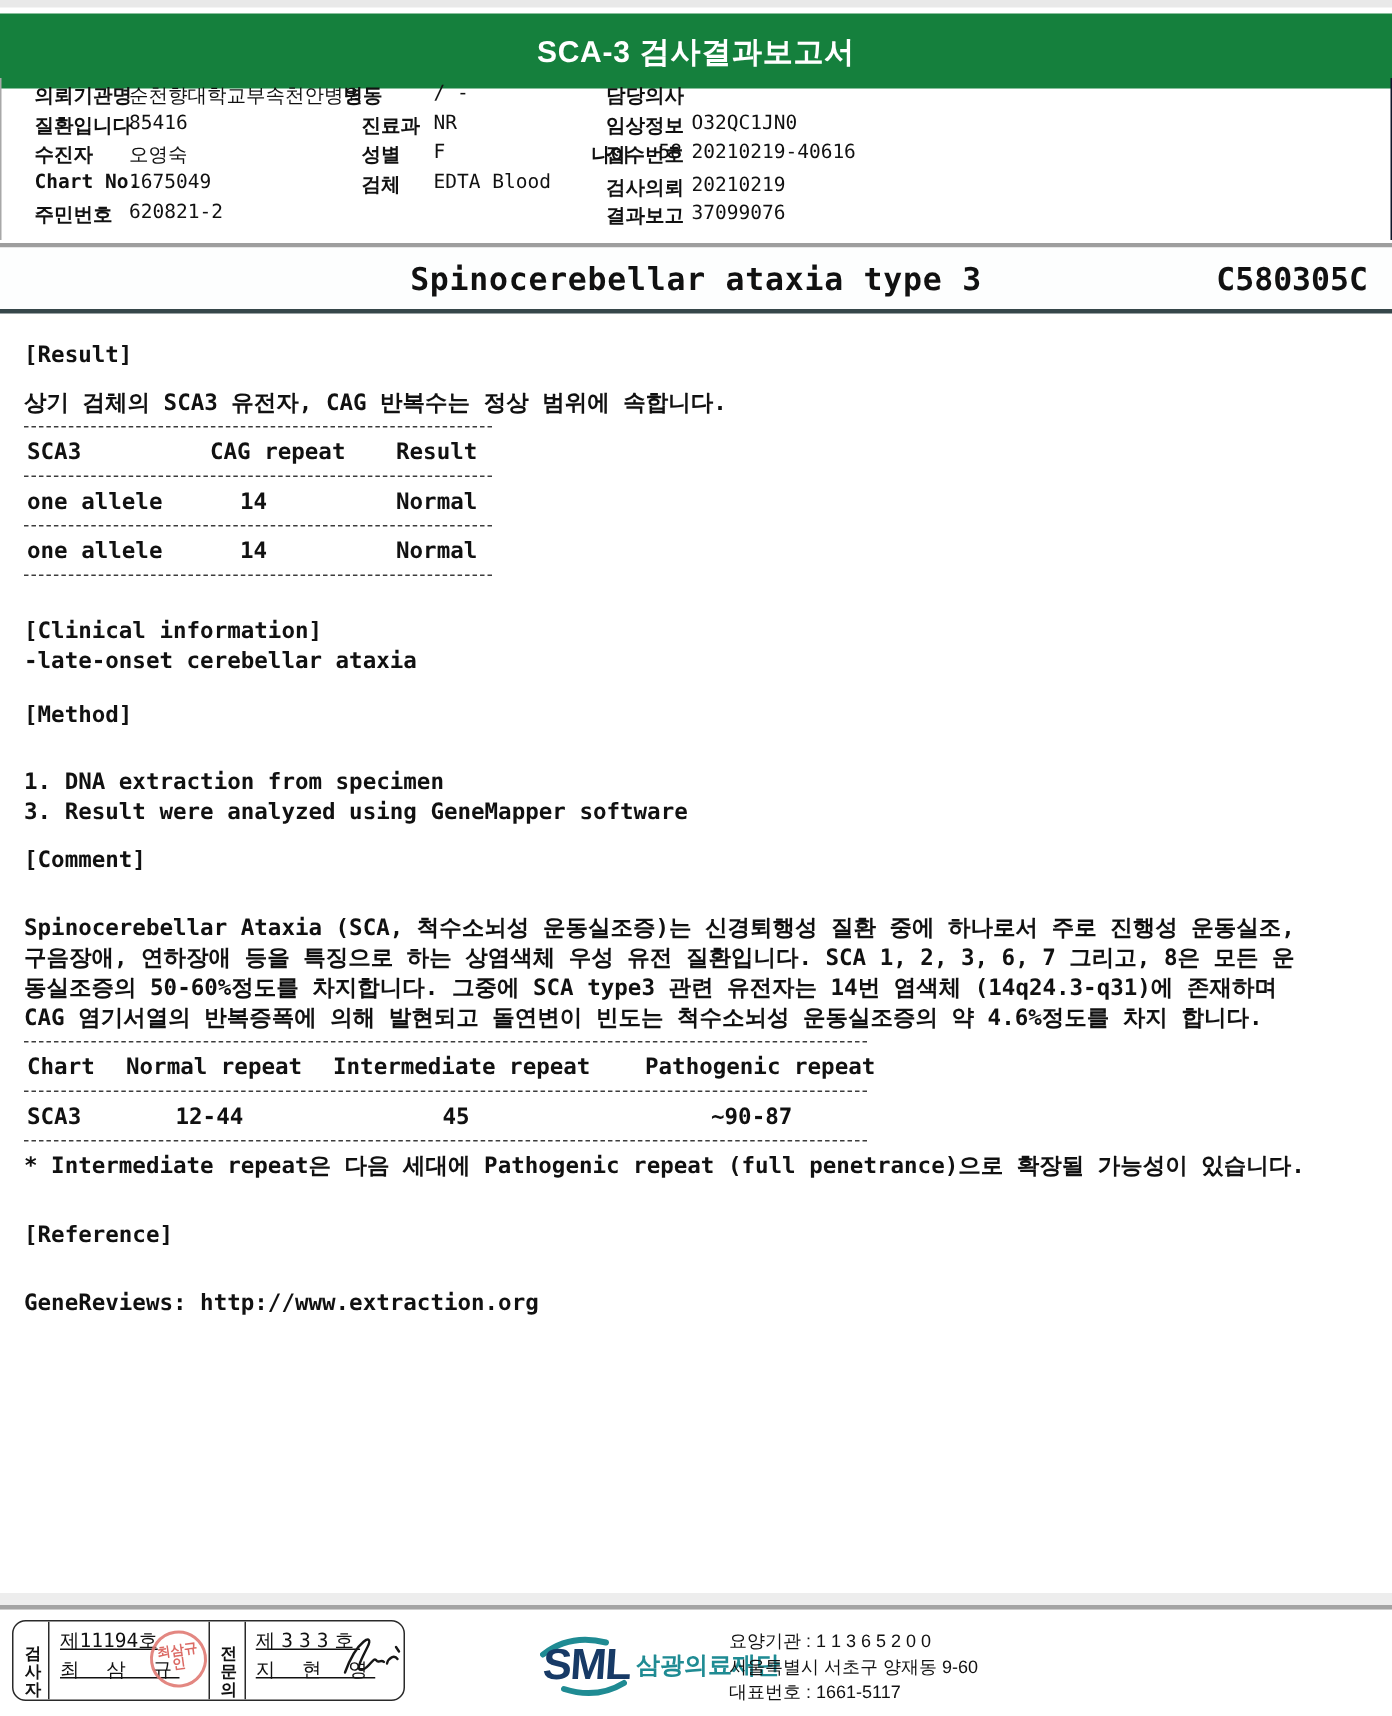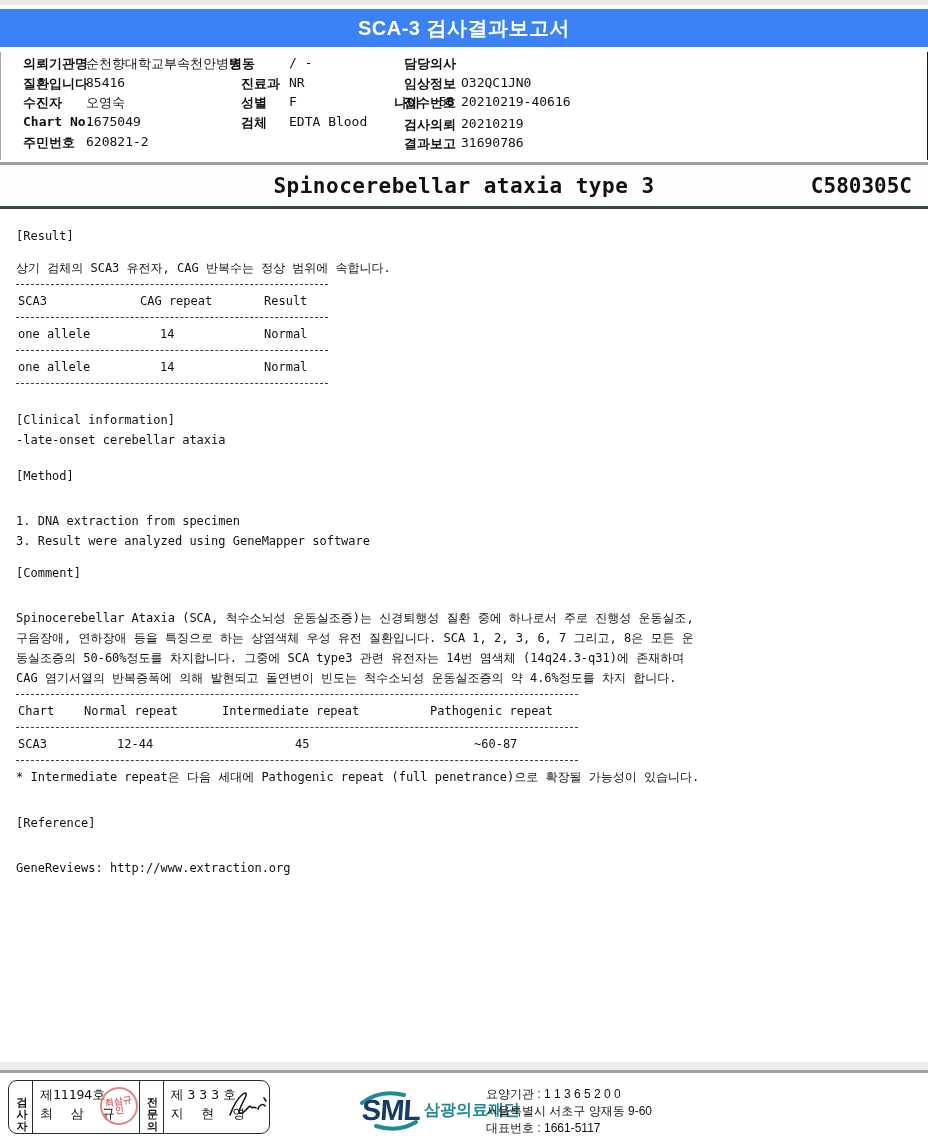--- a/index.html
+++ b/index.html
@@ -4,58 +4,58 @@
 <style>
   html,body{margin:0;padding:0;}
   body{
     width:928px;height:1144px;position:relative;background:#ffffff;
     font-family:"DejaVu Sans Mono","Liberation Mono",monospace;
     color:#111;overflow:hidden;
   }
   
   .top-strip{position:absolute;top:0;left:0;right:0;height:5px;background:#e9e9e9;}
   .header-bar{
-    position:absolute;top:9px;left:0;right:0;height:38px;background:#3b82f6;
+    position:absolute;top:9px;left:0;right:0;height:50px;background:#15803d;
     display:flex;align-items:center;justify-content:center;
   }
   .header-bar .title{
     color:#ffffff;font-family:"Liberation Sans",sans-serif;
     font-weight:bold;font-size:20px;letter-spacing:.5px;
   }
   
   .patient{position:absolute;top:52px;left:0;right:0;height:108px;
     border-left:1px solid #a8a8a8;border-right:1px solid #0f172a;}
   .fl{position:absolute;font-size:13px;font-weight:bold;white-space:pre;}
   .fv{position:absolute;font-size:13px;white-space:pre;}
   .sep-1{position:absolute;top:162px;left:0;right:0;height:0;border-top:3px solid #9e9e9e;}
   
   .title-band{position:absolute;top:165px;left:0;right:0;height:41px;background:#fdfefe;
     border-bottom:3px solid #36474a;}
   .test-name{position:absolute;left:50%;top:9px;transform:translateX(-50%);
     font-size:21px;font-weight:bold;white-space:nowrap;letter-spacing:.5px;}
   .test-code{position:absolute;right:16px;top:9px;font-size:21px;font-weight:bold;}
   
-  .content{position:absolute;top:210px;left:16px;right:16px;font-size:12px;}
+  .content{position:absolute;top:210px;left:16px;right:16px;font-size:15px;font-weight:bold;}
   .line{white-space:pre;line-height:20px;min-height:20px;}
   .mt6{margin-top:6px;}  .mt10{margin-top:10px;} .mt12{margin-top:12px;}
   .mt14{margin-top:25px;}.mt16{margin-top:16px;} .mt26{margin-top:26px;}
   .dash{height:0;border-top:1px dashed #3c3c3c;margin:6px 0;}
   .w312{width:312px;} .w562{width:562px;}
   .trow{position:relative;height:20px;}
   .trow span{position:absolute;top:0;line-height:20px;white-space:pre;}
   
   .sep-2{position:absolute;top:1062px;left:0;right:0;height:8px;background:#ededed;
     border-bottom:3px solid #a3a3a3;}
   .sig-box{position:absolute;left:8px;top:1080px;width:260px;height:52px;
     border:1px solid #2a2a2a;border-radius:9px;display:flex;overflow:hidden;background:#fff;}
   .role-cell{width:23px;border-right:1px solid #2a2a2a;display:flex;align-items:center;
     justify-content:center;font-size:11px;font-weight:bold;
     writing-mode:vertical-rl;text-orientation:upright;letter-spacing:1px;}
   .role-cell.mid{border-left:1px solid #2a2a2a;}
-  .person-cell{position:relative;width:106px;padding:5px 0 0 7px;box-sizing:border-box;}
+  .person-cell{position:relative;width:106px;padding:5px 0 0 7px;box-sizing:border-box;text-decoration:underline;}
   .person-cell.last{width:106px;}
   .license{font-size:13px;line-height:18px;white-space:pre;}
   .license.spaced{letter-spacing:4px;}
   .pname{font-size:13px;line-height:20px;letter-spacing:5px;white-space:pre;}
   .stamp{position:absolute;right:1px;top:6px;width:38px;height:38px;border:2px solid #e07a74;
     border-radius:50%;box-sizing:border-box;display:flex;align-items:center;justify-content:center;
     color:#d85a54;font-size:9px;line-height:9px;text-align:center;font-weight:bold;
     transform:rotate(-8deg);opacity:.9;}
   .sign{position:absolute;right:0px;top:6px;}
   .lab-logo{position:absolute;left:360px;top:1088px;display:flex;align-items:center;}
@@ -105,21 +105,21 @@
   <span class="fv" style="left:288px;top:62px">EDTA Blood</span>
 
   <span class="fl" style="left:22px;top:82px">주민번호</span>
   <span class="fv" style="left:85px;top:82px">620821-2</span>
 
   <span class="fl" style="left:403px;top:44px;left:403px;top:42px;">접수번호</span>
   <span class="fv" style="left:460px;top:42px">20210219-40616</span>
   <span class="fl" style="left:403px;top:64px">검사의뢰</span>
   <span class="fv" style="left:460px;top:64px">20210219</span>
   <span class="fl" style="left:403px;top:83px">결과보고</span>
-  <span class="fv" style="left:460px;top:83px">31690786</span>
+  <span class="fv" style="left:460px;top:83px">37099076</span>
 </div>
 
 <div class="sep-1"></div>
 
 <div class="title-band">
   <span class="test-name">Spinocerebellar ataxia type 3</span>
   <span class="test-code">C580305C</span>
 </div>
 
 <div class="content">
@@ -165,21 +165,21 @@
     <span style="left:2px">Chart</span>
     <span style="left:68px">Normal repeat</span>
     <span style="left:206px">Intermediate repeat</span>
     <span style="left:414px">Pathogenic repeat</span>
   </div>
   <div class="dash w562"></div>
   <div class="trow w562">
     <span style="left:2px">SCA3</span>
     <span style="left:101px">12-44</span>
     <span style="left:279px">45</span>
-    <span style="left:458px">~60-87</span>
+    <span style="left:458px">~90-87</span>
   </div>
   <div class="dash w562"></div>
   <div class="line mt6">* Intermediate repeat은 다음 세대에 Pathogenic repeat (full penetrance)으로 확장될 가능성이 있습니다.</div>
 
   <div class="line mt26">[Reference]</div>
   <div class="line mt14">GeneReviews: http://www.extraction.org</div>
 </div>
 
 <div class="sep-2"></div>
 

